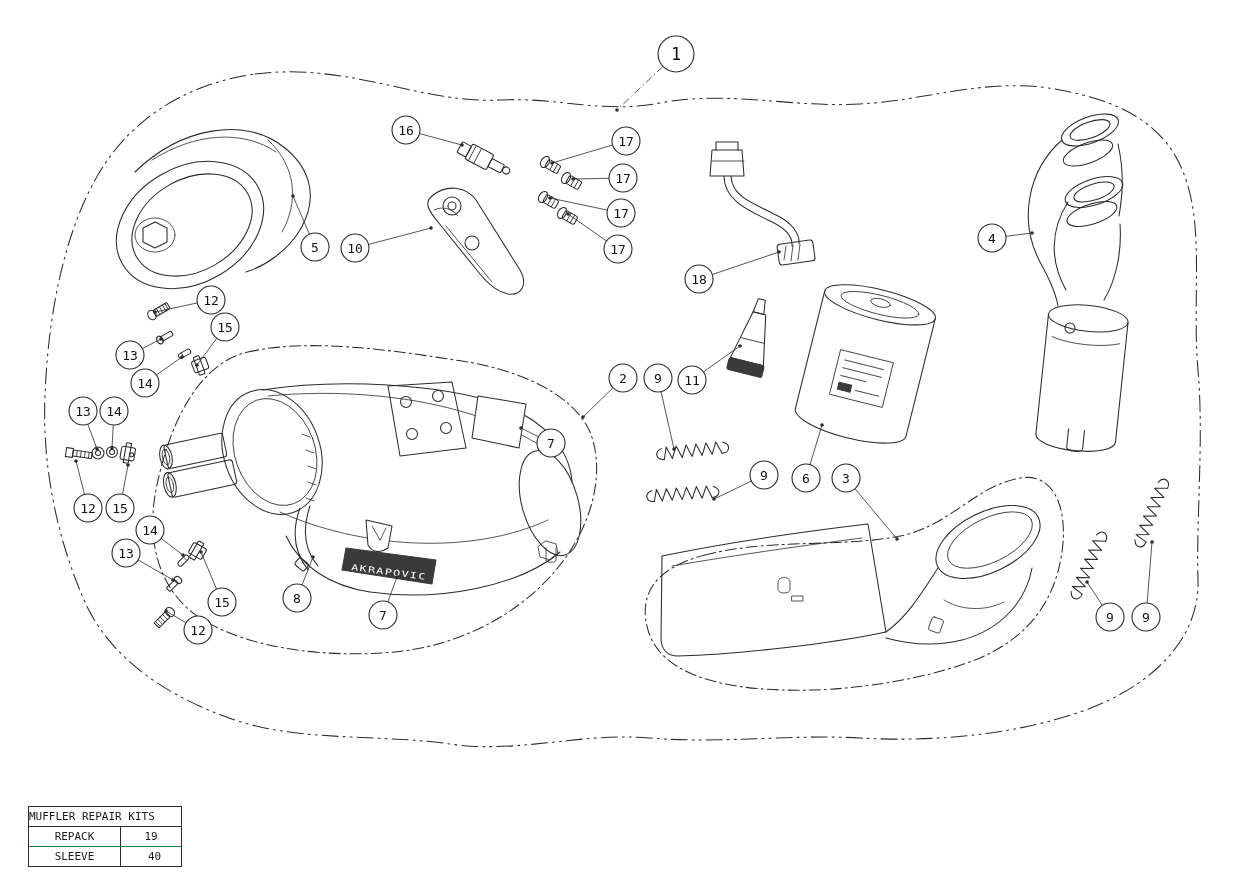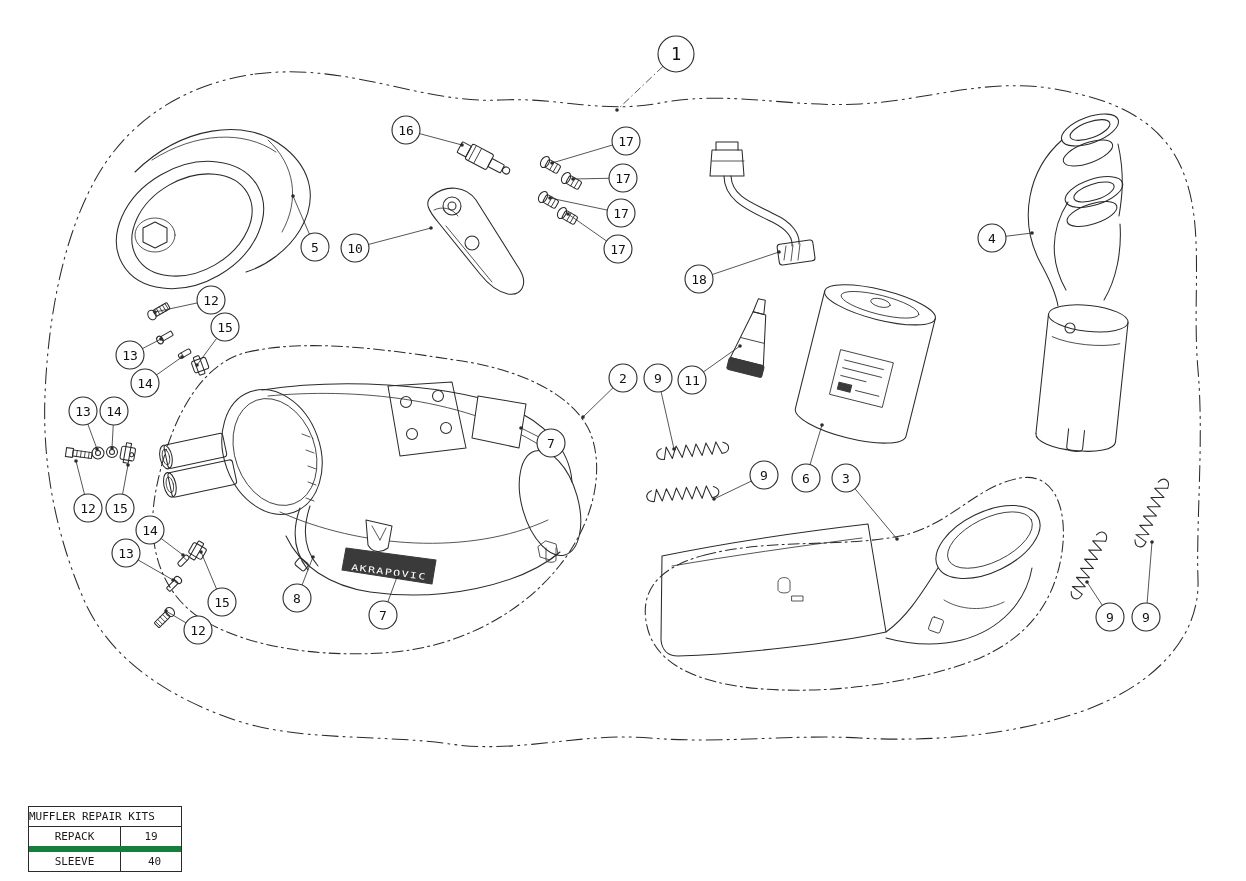--- a/index.html
+++ b/index.html
@@ -27,21 +27,21 @@
   .leader-dot { fill:#2b2b2b; stroke:none; }
 
   
   .repair-table {
     position:absolute; left:28px; top:806px; width:152px;
     border:1px solid #2b2b2b; background:#ffffff;
     font-size:11px; color:#1a1a1a;
   }
   .rt-title { height:19px; line-height:19px; text-align:left; border-bottom:1px solid #2b2b2b; white-space:nowrap; }
   .rt-row { display:flex; height:19px; line-height:19px; }
-  .rt-row + .rt-row { border-top:6px solid #15803d;gap:7px; }
+  .rt-row + .rt-row { border-top:1px solid #15803d;gap:7px; }
   .rt-cell { text-align:center; }
   .rt-cell.name { width:91px; border-right:1px solid #2b2b2b; }
   .rt-cell.val  { flex:1; }
 </style>
 </head>
 <body>
 
 <div class="canvas">
 
   <svg id="diagram-svg" viewBox="0 0 1246 881">

